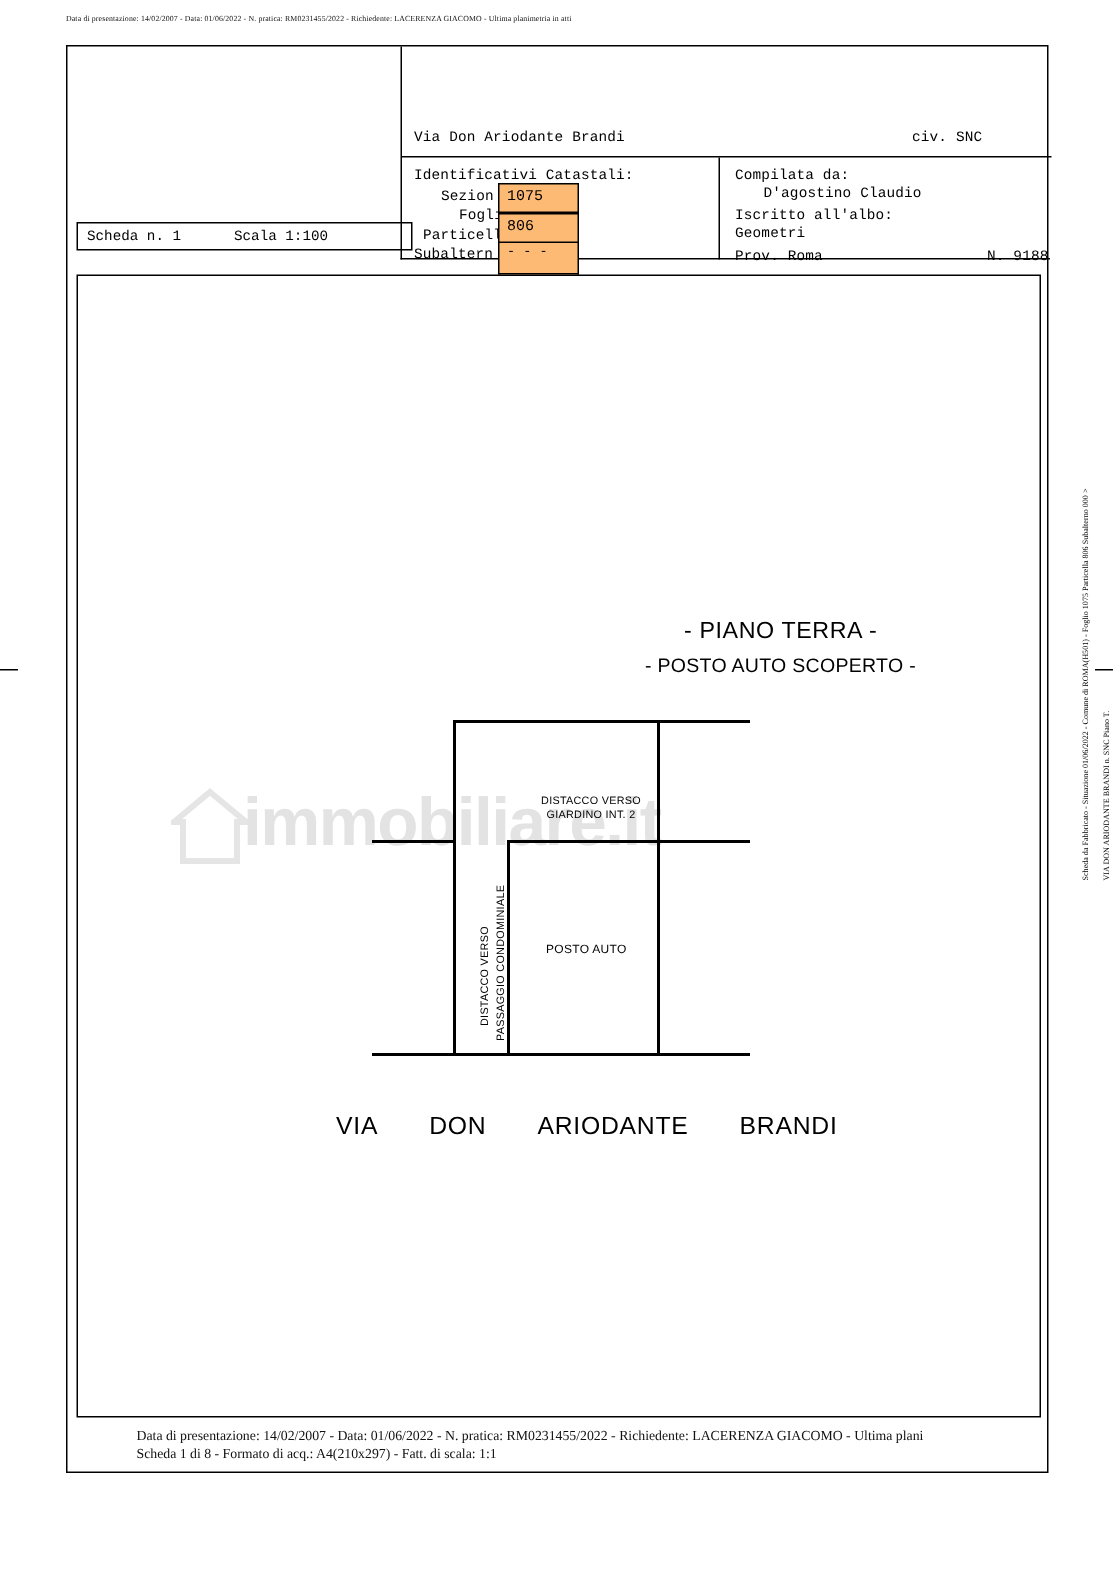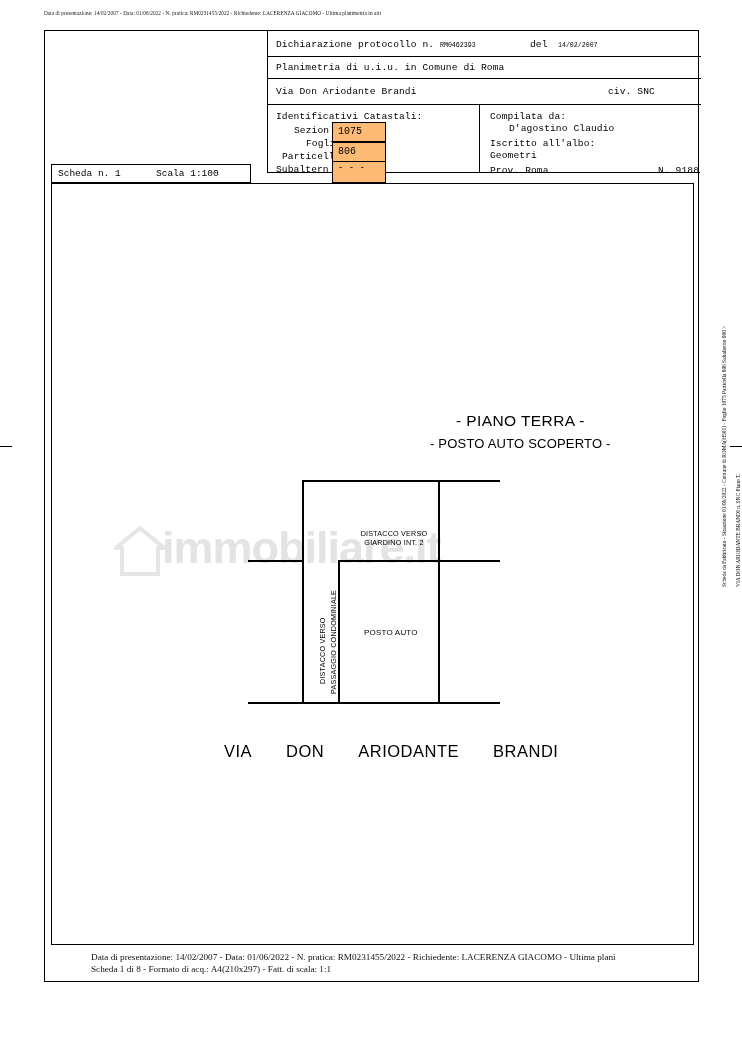--- a/index.html
+++ b/index.html
@@ -13,21 +13,21 @@
   .frame{position:absolute;left:44px;top:30px;width:655px;height:952px;border:1px solid #000;box-sizing:border-box;}
 
   
   .ident{position:absolute;left:0;top:0;width:218px;height:142px;box-sizing:border-box;}
   .ident .a1{position:absolute;left:0;top:22px;width:218px;text-align:center;font-size:12.5px;font-weight:bold;font-family:"Liberation Sans",sans-serif;}
   .ident .a2{position:absolute;left:0;top:42px;width:218px;text-align:center;font-size:16.5px;font-weight:bold;letter-spacing:.3px;}
   .ident .a3{position:absolute;left:0;top:66px;width:218px;text-align:center;font-size:11.5px;font-weight:bold;}
   .ident .a4{position:absolute;left:0;top:82px;width:218px;text-align:center;font-size:14.5px;font-weight:bold;}
 
   
-  .scheda-box{position:absolute;left:6px;top:133px;width:200px;height:19px;border:1px solid #000;box-sizing:border-box;}
+  .scheda-box{position:absolute;left:6px;top:117px;width:224px;height:19px;border:1px solid #000;box-sizing:border-box;}
   .scheda-box .s1{position:absolute;left:6px;top:3px;font-size:9.5px;font-family:"Liberation Mono",monospace;}
   .scheda-box .s2{position:absolute;left:104px;top:3px;font-size:9.5px;font-family:"Liberation Mono",monospace;}
 
   
   .hdr{position:absolute;left:222px;top:0px;width:433px;height:142px;border-left:1px solid #000;border-bottom:1px solid #000;box-sizing:border-box;}
   .hdr .row{position:absolute;left:0;width:433px;box-sizing:border-box;}
   .hdr .r1{top:0;height:26px;border-bottom:1px solid #000;}
   .hdr .r2{top:26px;height:22px;border-bottom:1px solid #000;}
   .hdr .r3{top:48px;height:26px;border-bottom:1px solid #000;}
   .hdr .r4{top:74px;height:68px;}
@@ -78,30 +78,21 @@
 
   <div class="frame">
 
 
     <div class="scheda-box">
       <div class="s1">Scheda n. 1</div>
       <div class="s2">Scala 1:100</div>
     </div>
 
     <div class="hdr">
-      <div class="row r1">
-        <div class="txt" style="left:8px;top:8px;">Dichiarazione protocollo n.</div>
-        <div class="txt small" style="left:172px;top:11px;">RM0462393</div>
-        <div class="txt" style="left:262px;top:8px;">del</div>
-        <div class="txt small" style="left:290px;top:11px;">14/02/2007</div>
-      </div>
 
-      <div class="row r2">
-        <div class="txt" style="left:8px;top:5px;">Planimetria di u.i.u. in Comune di Roma</div>
-      </div>
 
       <div class="row r3">
         <div class="txt" style="left:8px;top:7px;">Via Don Ariodante Brandi</div>
         <div class="txt" style="left:340px;top:7px;">civ. SNC</div>
       </div>
 
       <div class="row r4">
         <div class="txt" style="left:8px;top:6px;">Identificativi Catastali:</div>
         <div class="txt" style="left:26px;top:20px;">Sezion</div>
         <div class="txt" style="left:38px;top:33px;">Fogli</div>

